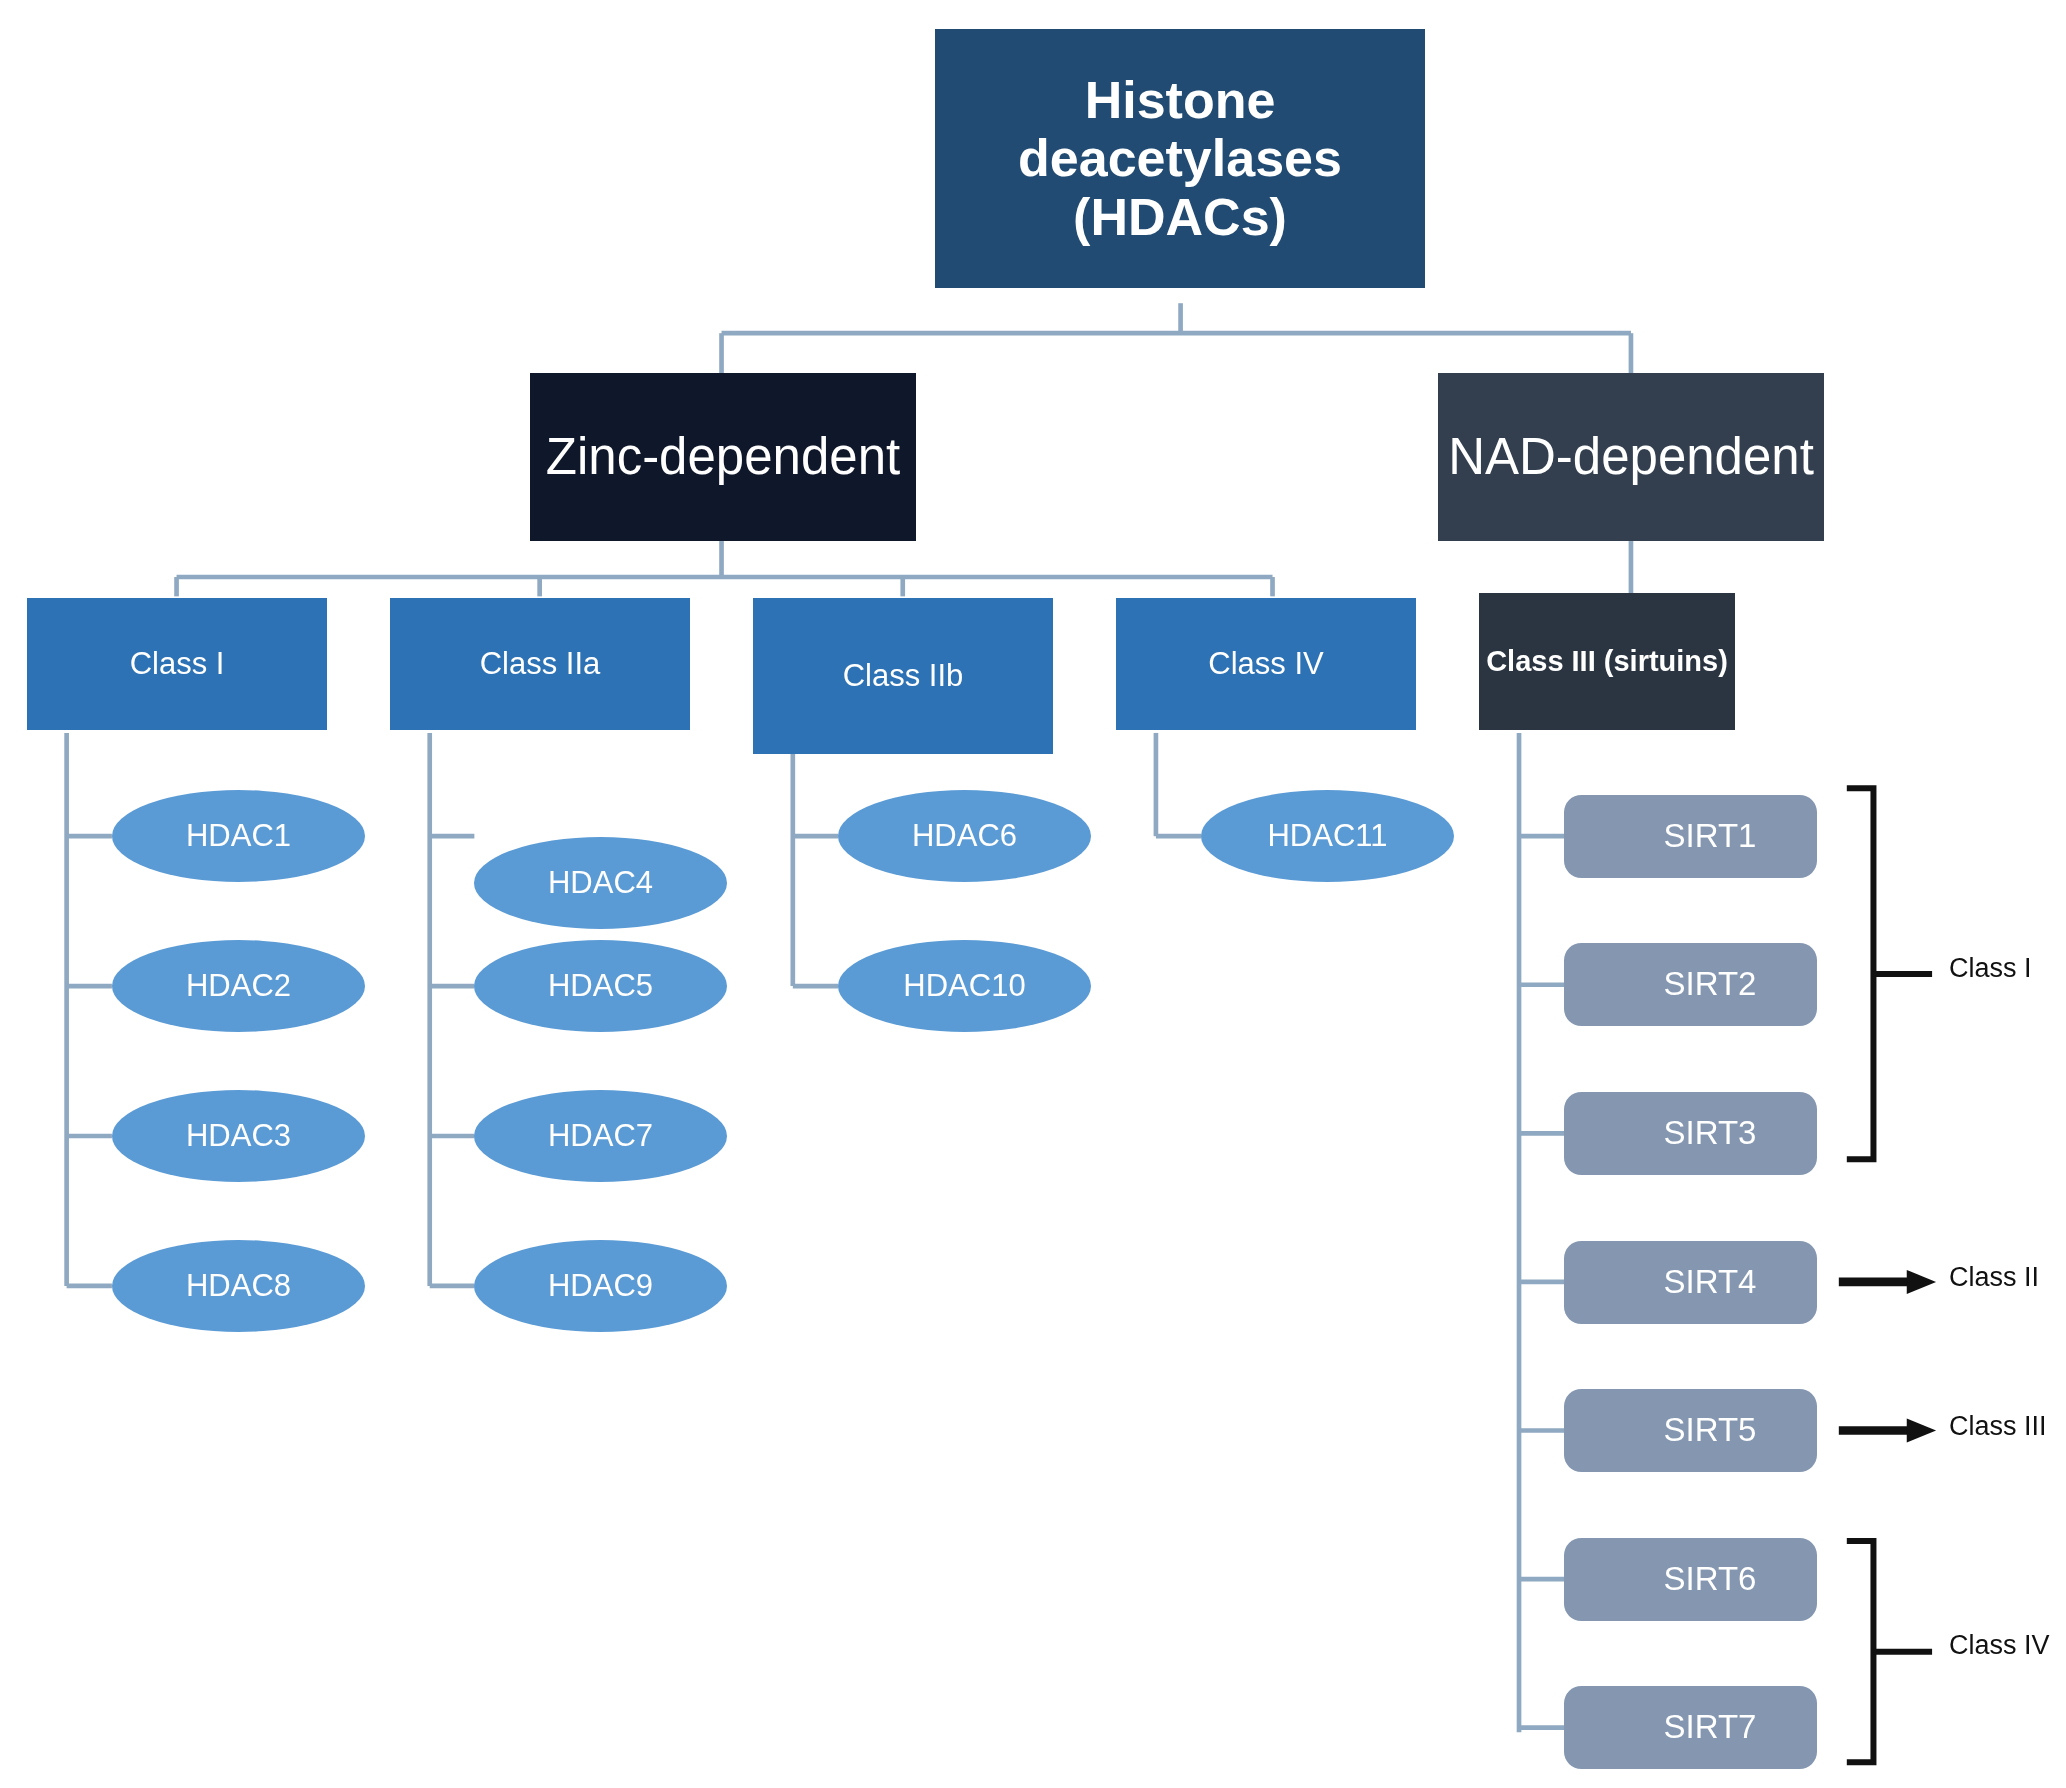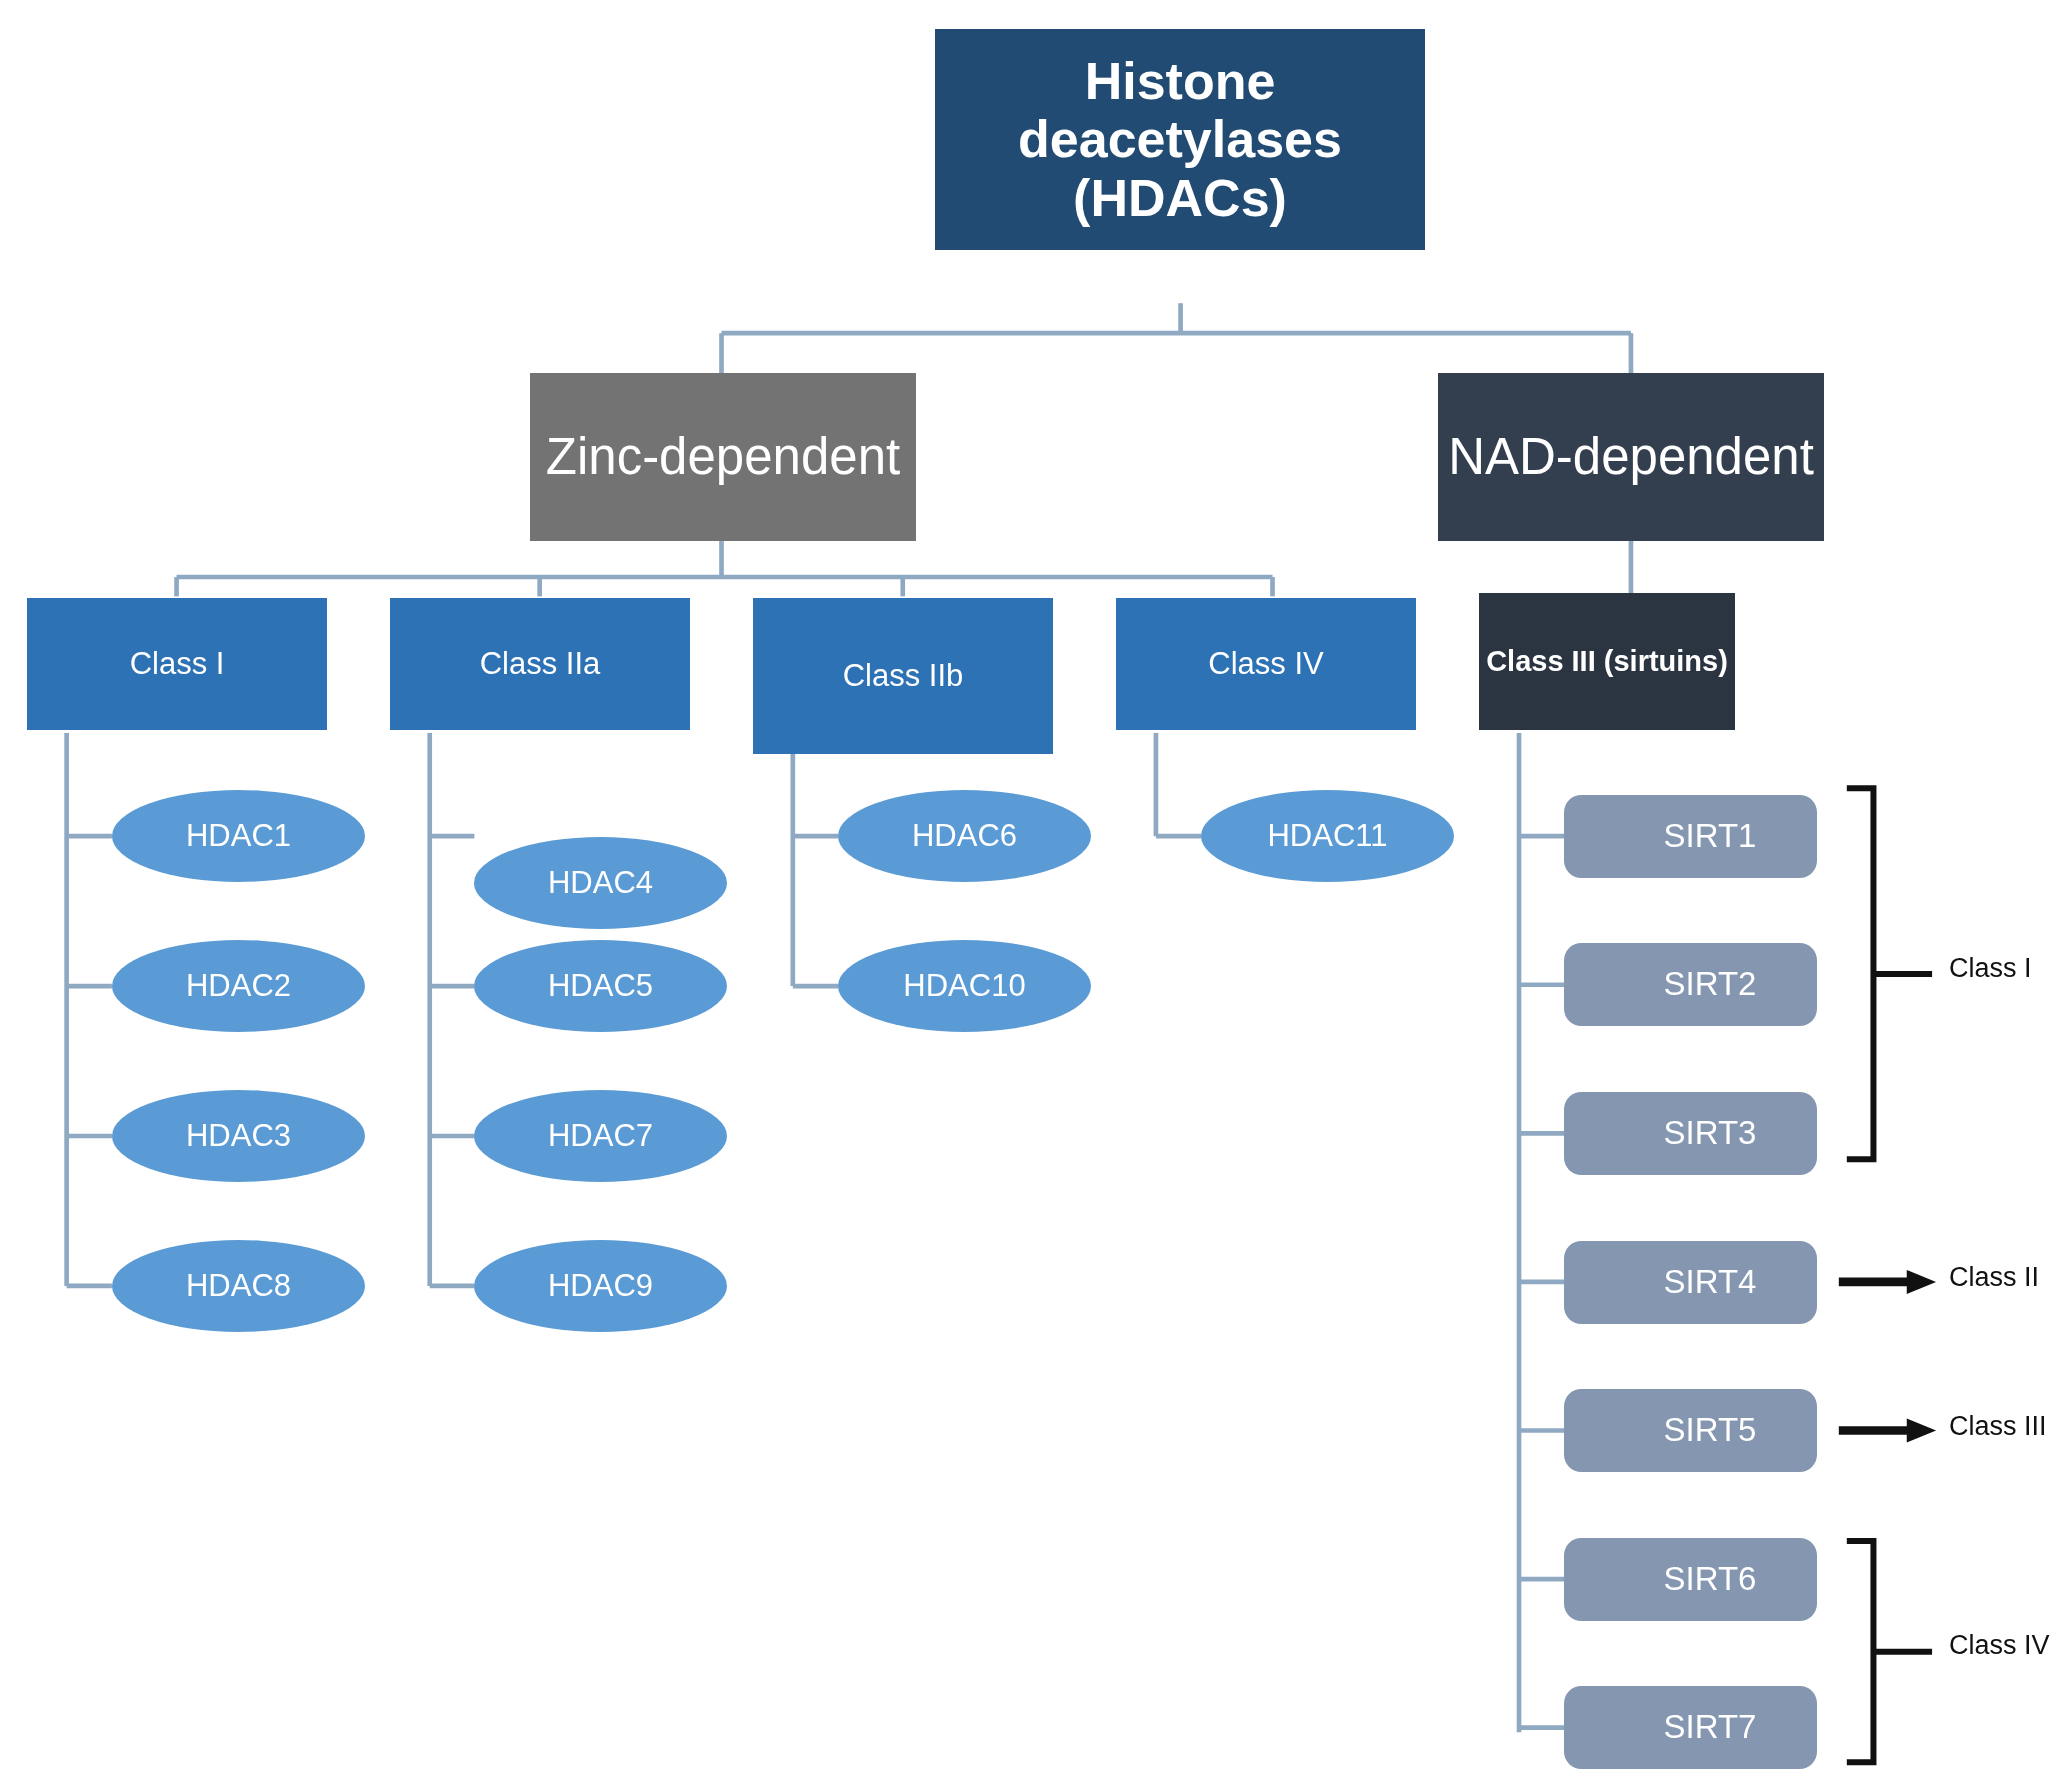--- a/index.html
+++ b/index.html
@@ -5,21 +5,21 @@
   html,body{margin:0;padding:0;background:#ffffff;}
   body{font-family:"Liberation Sans", sans-serif;}
   #stage{position:relative;width:2066px;height:1789px;background:#ffffff;overflow:hidden;}
   #wires{position:absolute;left:0;top:0;width:2066px;height:1789px;}
 
   .node{position:absolute;display:flex;align-items:center;justify-content:center;
         text-align:center;color:#ffffff;box-sizing:border-box;line-height:1.12;}
 
   .root{background:#214B72;font-size:52px;font-weight:bold;padding:6.7px 12px;}
   .tier2{font-size:51px;font-weight:normal;padding:5.3px 9.3px;}
-  .tier2.zinc{background:#737373;}
+  .tier2.zinc{background:#0f172a;}
   .tier2.nad{background:#333F4F;}
 
   .cls{font-size:31px;font-weight:normal;padding:4px 6.7px;}
   .cls.blue{background:#2C72B5;}
   .cls.dark{background:#2B3441;font-weight:bold;font-size:29px;}
 
   .ell{background:#5B9BD5;border-radius:50%;font-size:31px;}
 
   .sirt{background:#8496B0;border-radius:17.3px;font-size:33px;padding-left:39px;}
 
@@ -89,21 +89,21 @@
     <g stroke="#111111" stroke-width="13" fill="#111111">
 
       <path d="M2760 1924 L2868 1924"></path>
       <polygon points="2862,1906 2906,1924 2862,1942" stroke="none"></polygon>
 
       <path d="M2760 2147 L2868 2147"></path>
       <polygon points="2862,2129 2906,2147 2862,2165" stroke="none"></polygon>
     </g>
   </svg>
 
-  <div class="node root" style="left:935px;top:29px;width:490px;height:221px;">
+  <div class="node root" style="left:935px;top:29px;width:490px;height:259px;">
     <span>Histone deacetylases (HDACs)</span>
   </div>
 
   <div class="node tier2 zinc" style="left:530px;top:373px;width:386px;height:168px;">
     <span>Zinc-dependent</span>
   </div>
   <div class="node tier2 nad" style="left:1438px;top:373px;width:386px;height:168px;">
     <span>NAD-dependent</span>
   </div>
 

